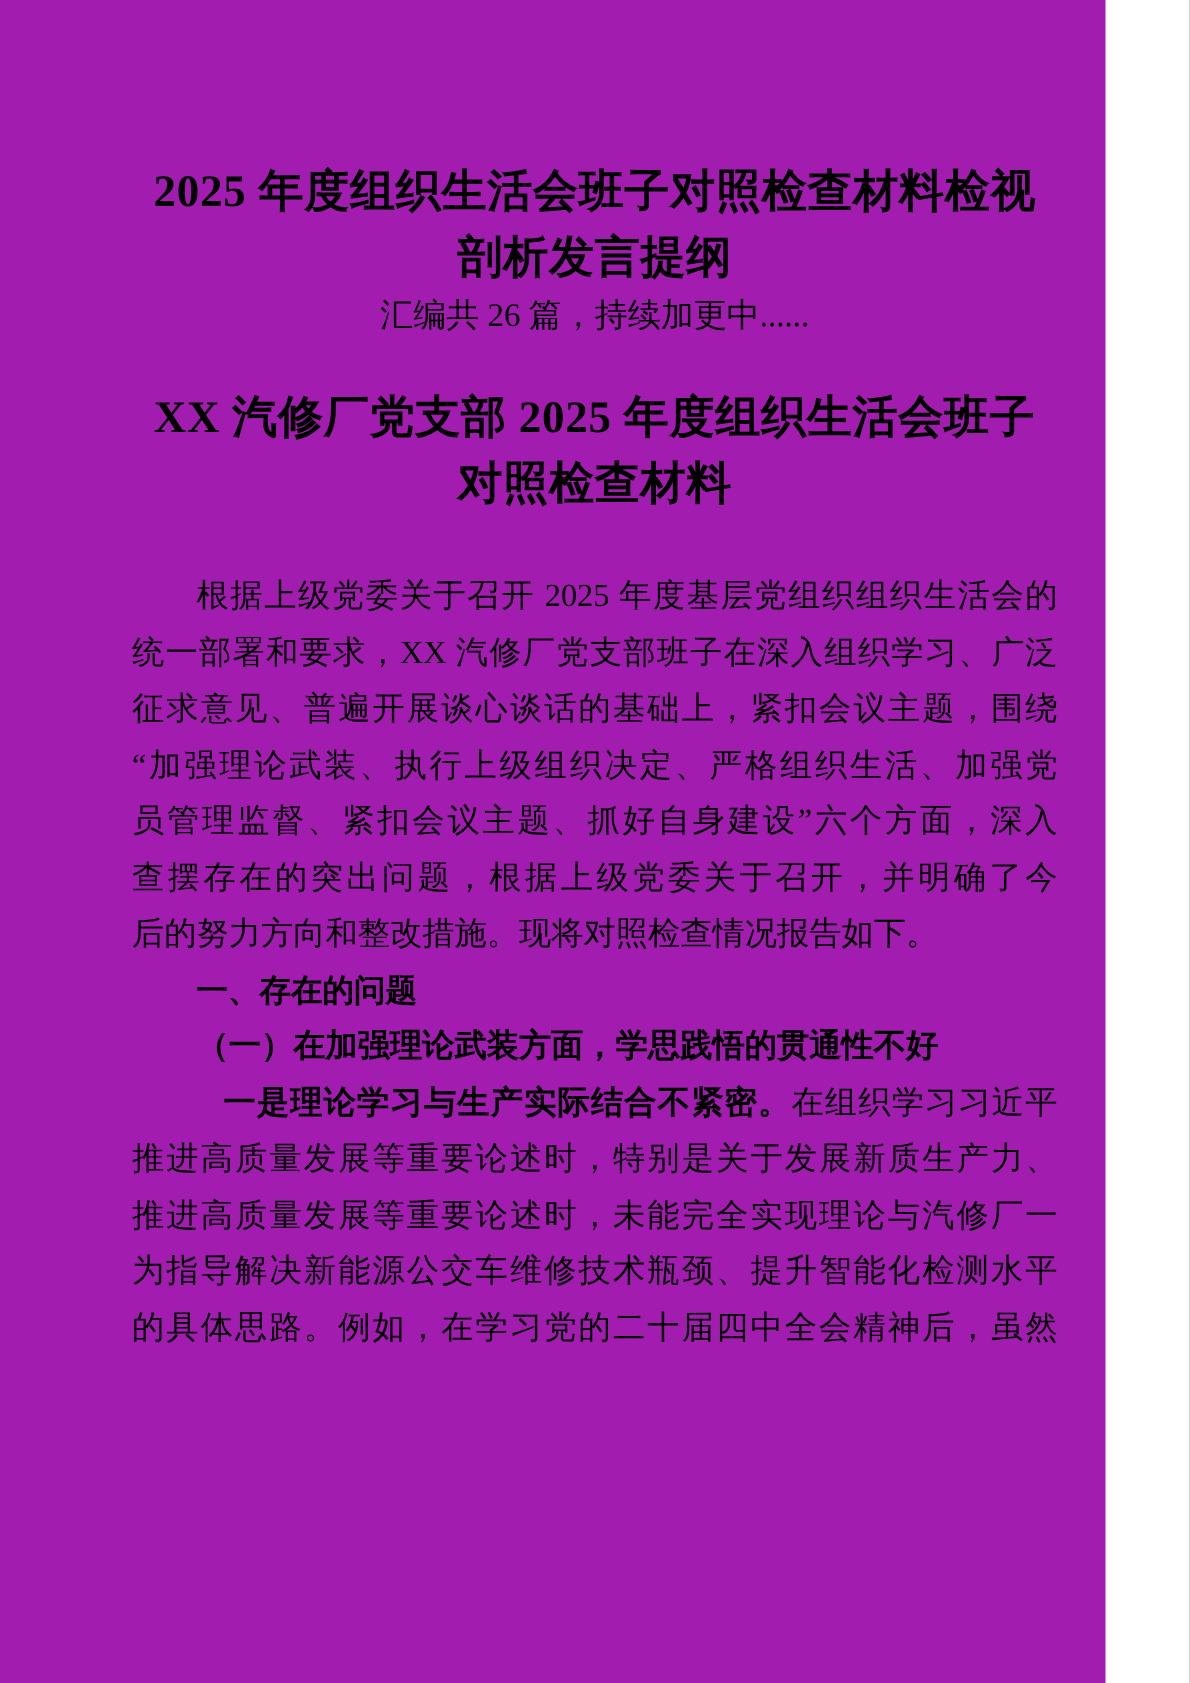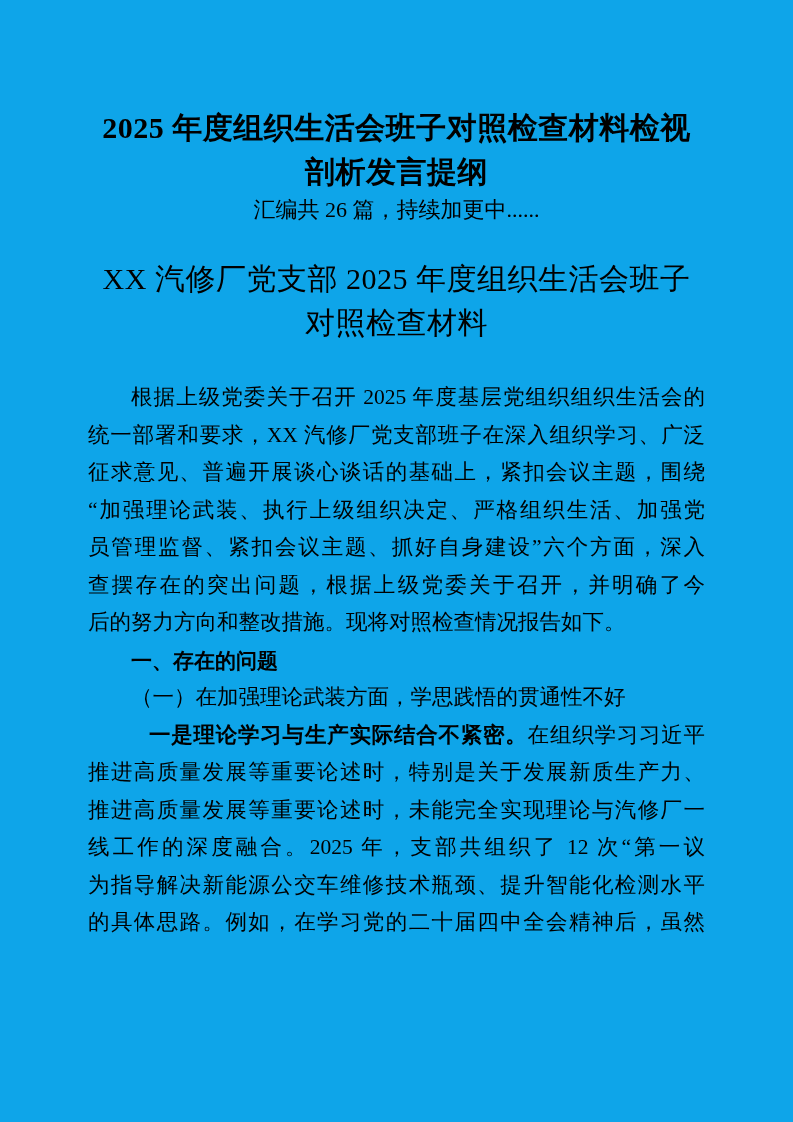--- a/index.html
+++ b/index.html
@@ -11,22 +11,22 @@
     width: 793px;
     height: 1122px;
     position: relative;
     overflow: hidden;
     font-family: "Liberation Serif", "DejaVu Serif", serif;
     color: #000000;
   }
   .page {
     position: absolute;
     left: 0; top: 0;
-    width: 793px; height: 1122px;
-    background: #0ea5e9;
+    width: 737px; height: 1122px;
+    background: #a21caf;
   }
   .doc-title {
     position: absolute;
     top: 106px;
     left: 88px;
     width: 617px;
     font-size: 30px;
     line-height: 44px;
     font-weight: 700;
     text-align: center;
@@ -42,21 +42,21 @@
     font-weight: 400;
     text-align: center;
   }
   .doc-heading2 {
     position: absolute;
     top: 257px;
     left: 88px;
     width: 617px;
     font-size: 30px;
     line-height: 44px;
-    font-weight: 400;
+    font-weight: 700;
     text-align: center;
     letter-spacing: 0.5px;
   }
   .doc-body {
     position: absolute;
     top: 379px;
     left: 88px;
     width: 617px;
     font-size: 21.5px;
   }
@@ -78,21 +78,21 @@
   }
   .bline.h3 {
     font-family: "Liberation Sans", "DejaVu Sans", sans-serif;
     font-weight: 700;
     font-size: 21px;
     text-align: center;
     text-align-last: left;
     text-indent: 43px;
   }
   .bline.h4 {
-    font-weight: 400;
+    font-weight: 700;
     text-align: left;
     text-align-last: left;
     text-indent: 43px;
   }
   .lead {
     font-weight: 700;
     margin-left: 18px;
   }
 </style>
 </head>
@@ -120,18 +120,17 @@
     <div class="bline">员管理监督、紧扣会议主题、抓好自身建设”六个方面，深入</div>
     <div class="bline">查摆存在的突出问题，根据上级党委关于召开，并明确了今</div>
     <div class="bline endline">后的努力方向和整改措施。现将对照检查情况报告如下。</div>
 
     <div class="bline h3">一、存在的问题</div>
     <div class="bline h4">（一）在加强理论武装方面，学思践悟的贯通性不好</div>
 
     <div class="bline indent"><span class="lead">一是理论学习与生产实际结合不紧密。</span><span>在组织学习习近平</span></div>
     <div class="bline">推进高质量发展等重要论述时，特别是关于发展新质生产力、</div>
     <div class="bline">推进高质量发展等重要论述时，未能完全实现理论与汽修厂一</div>
-    <div class="bline">线工作的深度融合。2025 年，支部共组织了 12 次“第一议</div>
     <div class="bline">为指导解决新能源公交车维修技术瓶颈、提升智能化检测水平</div>
     <div class="bline">的具体思路。例如，在学习党的二十届四中全会精神后，虽然</div>
   </div>
 
 </div>
 
 </body></html>

